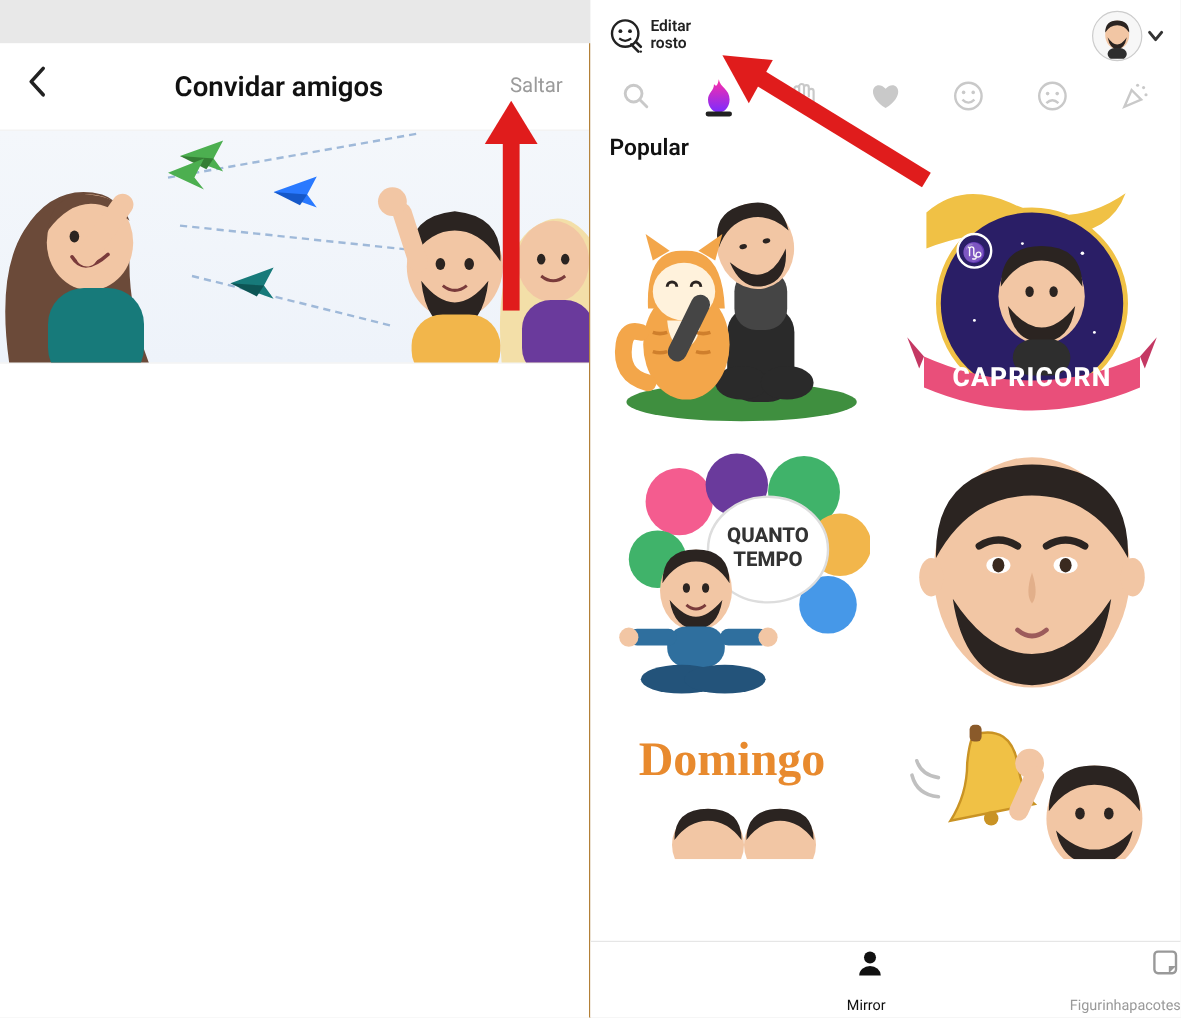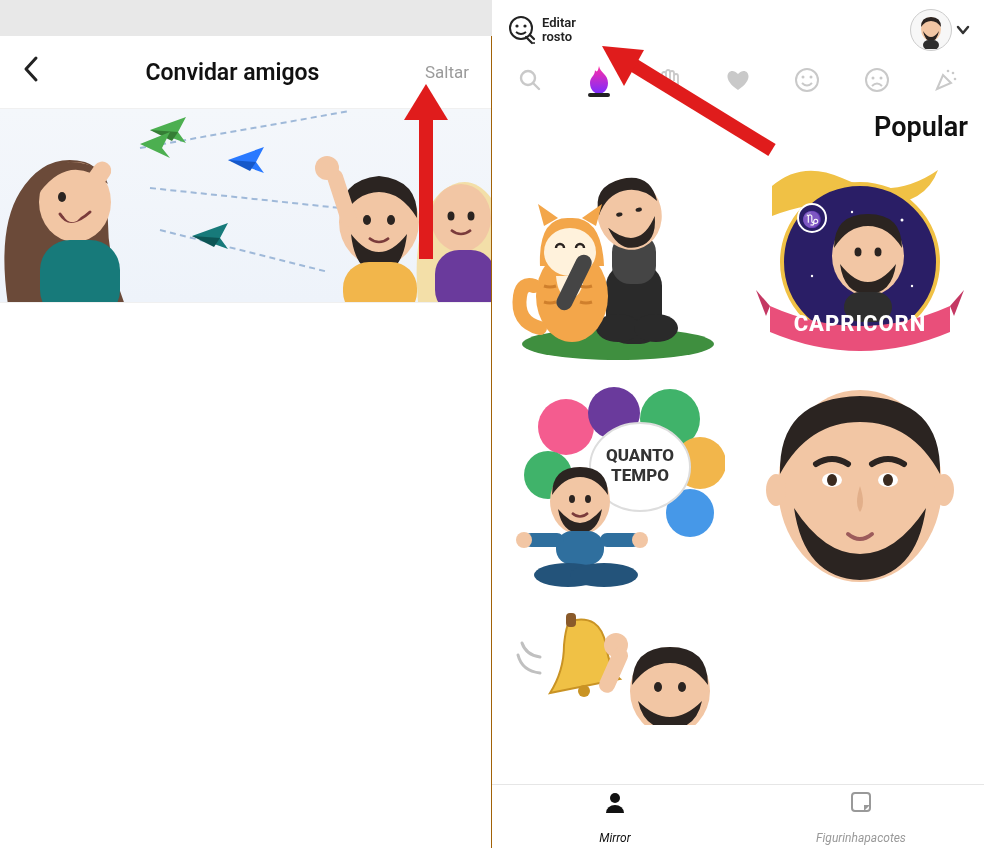--- a/index.html
+++ b/index.html
@@ -157,25 +157,24 @@
     bottom: 6px;
     left: 50%;
     transform: translateX(-50%);
     width: 22px;
     height: 4px;
     background: #222;
     border-radius: 2px;
   }
 
   .section-title {
-    font-size: 27px;
+    font-size: 19px;
     font-weight: 600;
     color: #111;
     padding: 6px 16px 8px 16px;
-    text-align: right;
   }
 
   .grid {
     display: grid;
     grid-template-columns: 1fr 1fr;
     gap: 12px;
     padding: 0 10px 60px 10px;
   }
   .sticker {
     height: 215px;
@@ -199,27 +198,26 @@
     height: 64px;
     background: #fff;
     border-top: 1px solid #e6e6e6;
     display: flex;
     justify-content: space-around;
     align-items: center;
   }
   .nav-item {
     display: flex;
     flex-direction: column;
-    align-items: center;
+    align-items: flex-end;
     gap: 16px;
     font-size: 12px;
     color: #999;
     cursor: pointer;
     flex: 1;
-    font-style: italic;
   }
   .nav-item.active { color: #111; }
   .nav-icon { width: 26px; height: 26px; display:flex; align-items:center; justify-content:center; }
 
   
   .arrow-right {
     position: absolute;
     left: 100px;
     top: 40px;
     width: 200px;
@@ -515,20 +513,29 @@
           <path d="M64 86 q16 -10 32 0" stroke="#2b2421" stroke-width="6" fill="none" stroke-linecap="round"></path>
           <path d="M120 86 q16 -10 32 0" stroke="#2b2421" stroke-width="6" fill="none" stroke-linecap="round"></path>
 
           <path d="M108 108 q-6 18 0 26 q6 -8 0 -26" fill="#e2af8a"></path>
 
           <ellipse cx="24" cy="112" rx="10" ry="16" fill="#f2c6a4"></ellipse>
           <ellipse cx="192" cy="112" rx="10" ry="16" fill="#f2c6a4"></ellipse>
         </svg>
       </div>
 
+      <div class="sticker row3">
+        <svg width="215" height="120" viewBox="0 0 215 120">
+          <text x="100" y="50" text-anchor="middle" font-size="40" font-weight="800" fill="#e88a2e" font-family="cursive">Domingo</text>
+          <ellipse cx="80" cy="108" rx="30" ry="30" fill="#f2c6a4"></ellipse>
+          <path d="M52 104 Q52 78 80 78 Q108 78 108 104 Q96 88 80 88 Q64 88 52 104Z" fill="#2b2421"></path>
+          <ellipse cx="140" cy="108" rx="30" ry="30" fill="#f2c6a4"></ellipse>
+          <path d="M112 104 Q112 78 140 78 Q168 78 168 104 Q156 88 140 88 Q124 88 112 104Z" fill="#2b2421"></path>
+        </svg>
+      </div>
 
       <div class="sticker row3">
         <svg width="215" height="120" viewBox="0 0 215 120">
 
           <path d="M60 16 Q90 8 96 40 Q100 66 110 74 L40 88 Q54 66 54 40 Q56 20 60 16 Z" fill="#f0c145" stroke="#c99324" stroke-width="2"></path>
           <rect x="56" y="8" width="10" height="14" rx="4" fill="#8a5a2a"></rect>
           <circle cx="74" cy="86" r="6" fill="#c99324"></circle>
           <path d="M30 52 q-14 -2 -18 -14 M30 68 q-18 -2 -22 -18" stroke="#c0c0c0" stroke-width="3" fill="none" stroke-linecap="round"></path>
 
           <ellipse cx="160" cy="86" rx="40" ry="44" fill="#f2c6a4"></ellipse>

